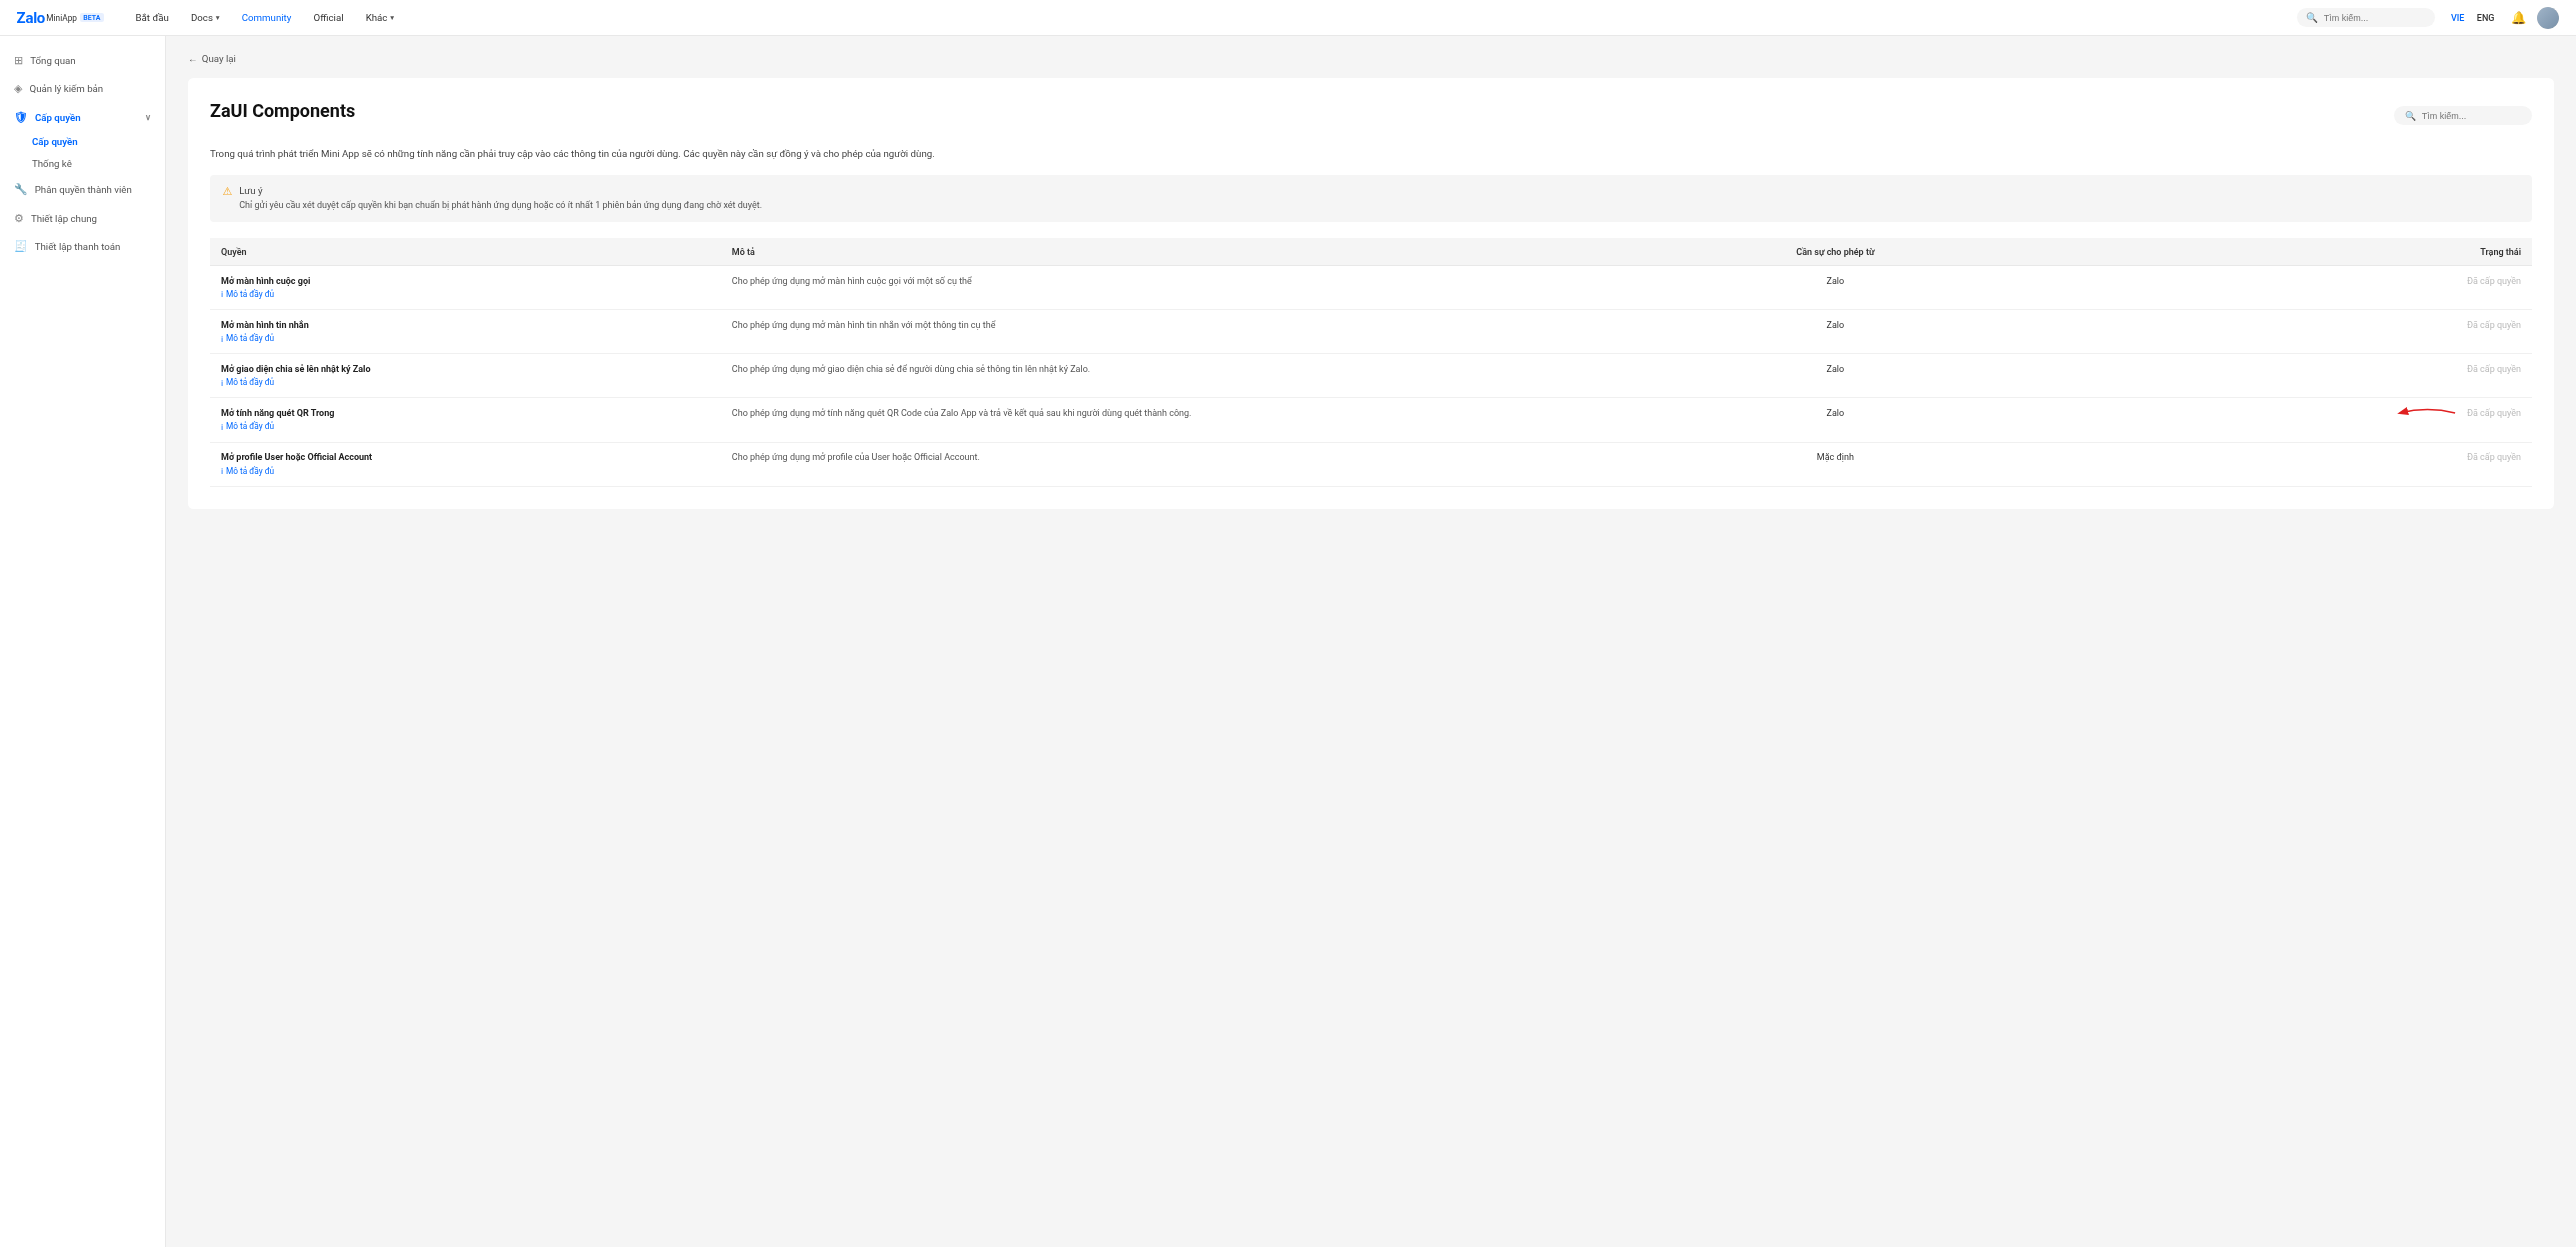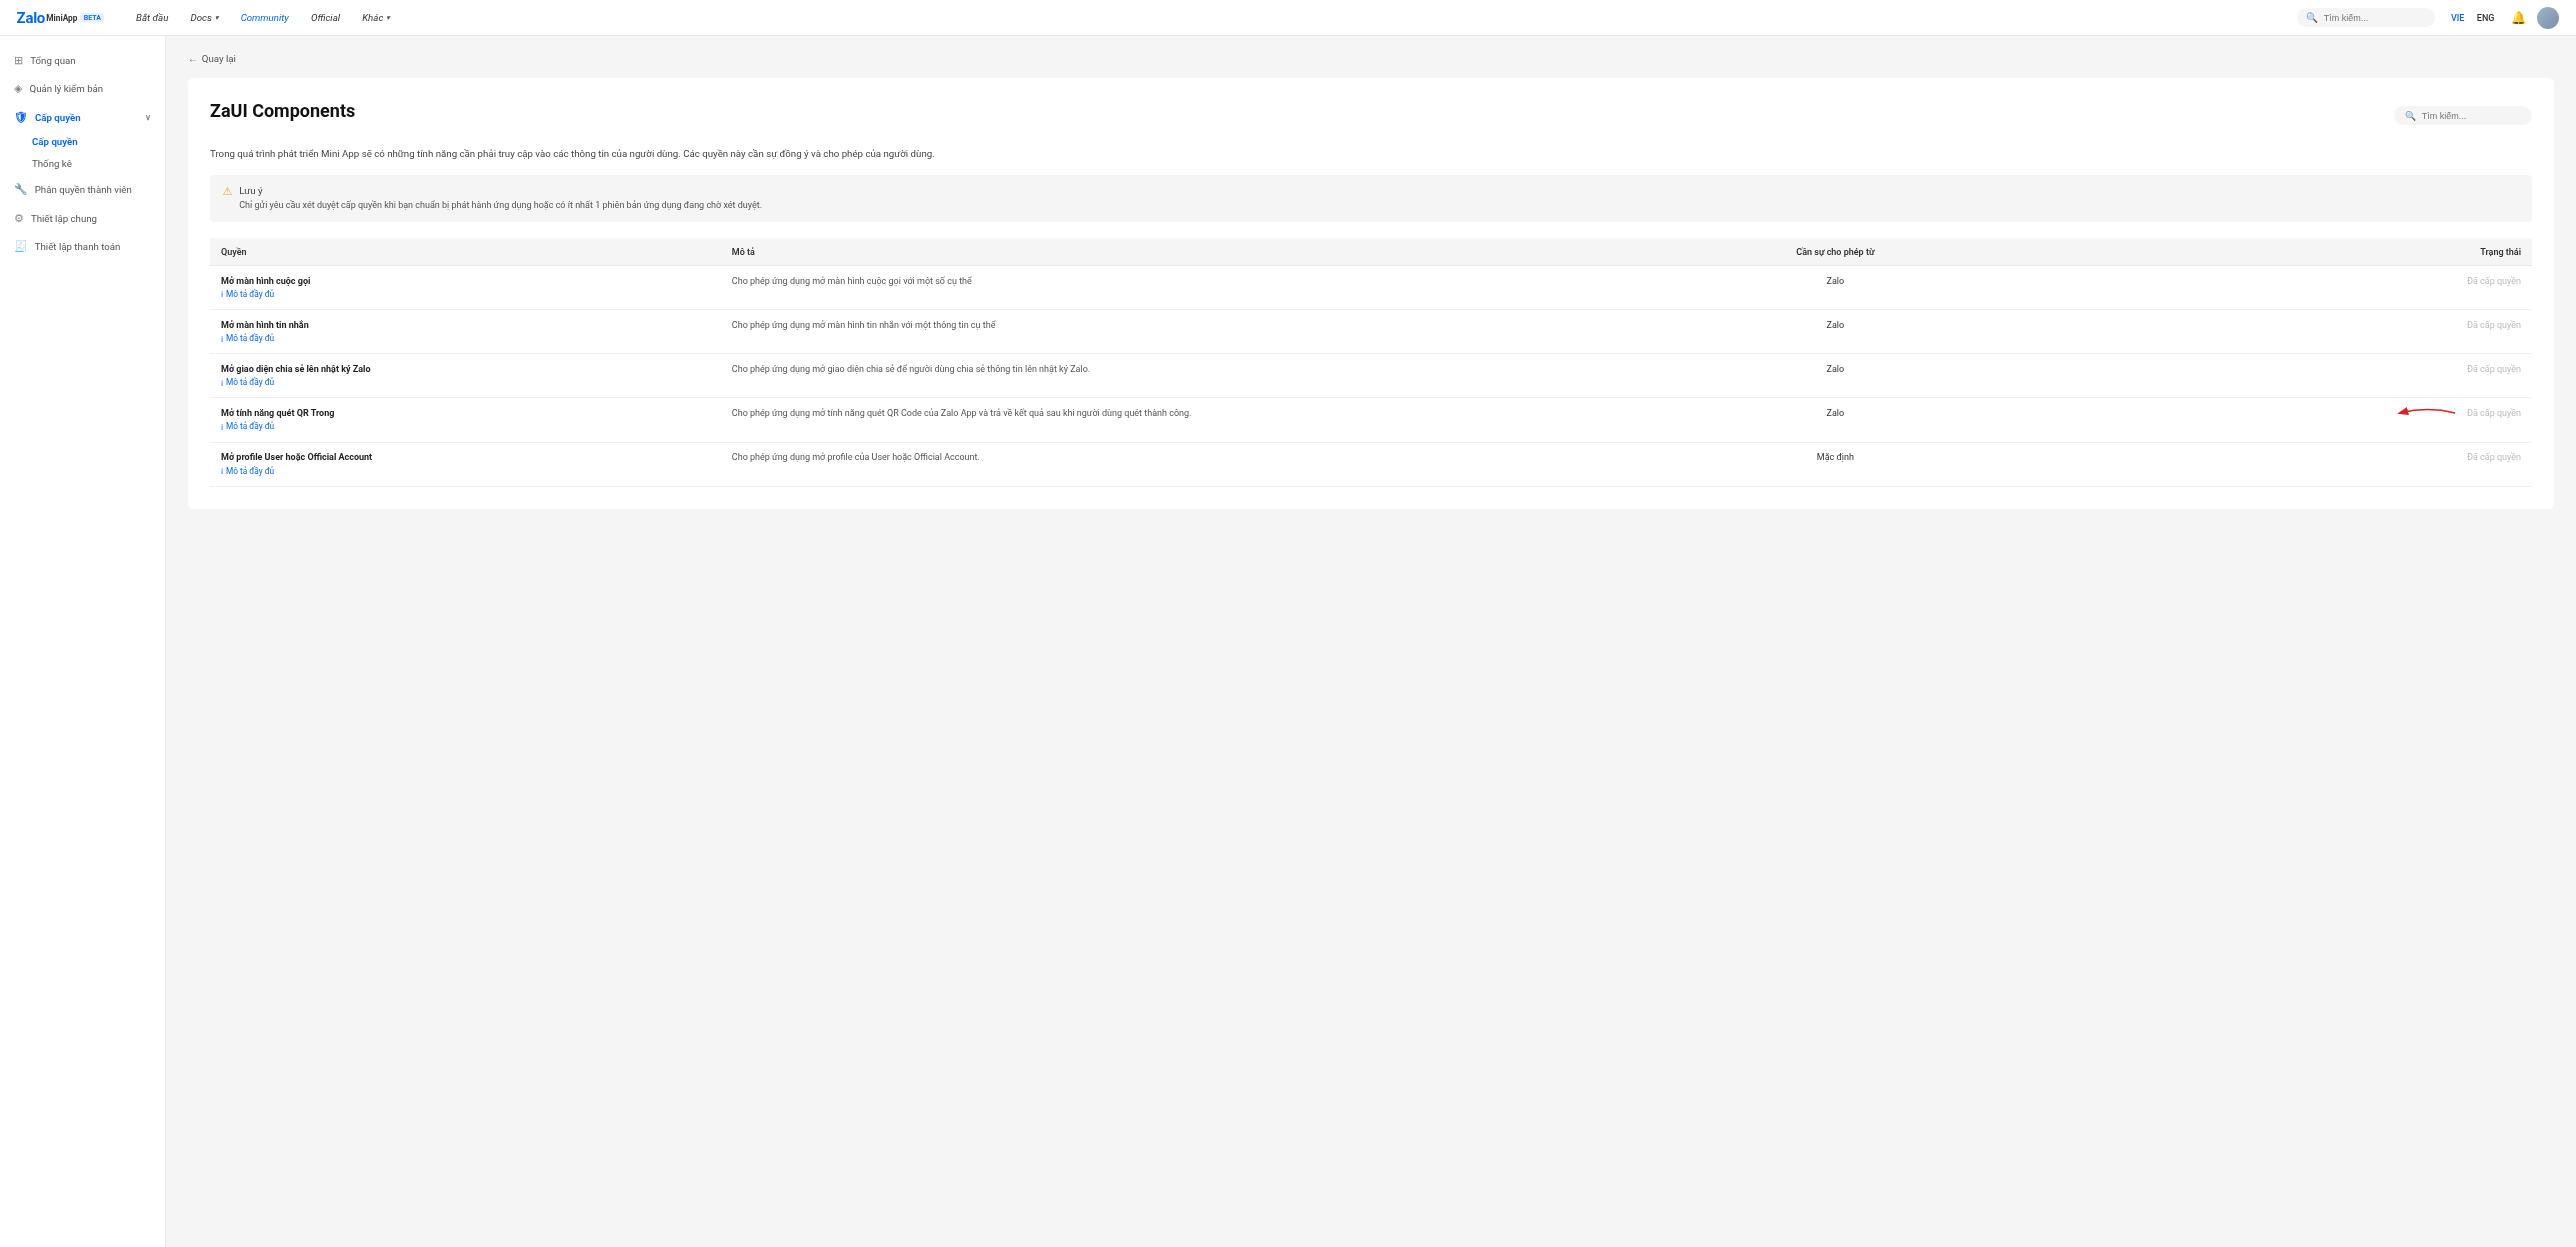--- a/index.html
+++ b/index.html
@@ -6,24 +6,24 @@
     body { font-family: -apple-system, BlinkMacSystemFont, 'Segoe UI', Roboto, sans-serif; font-size: 9.7px; background: #f5f5f5; color: #333; }
 
     
     .top-nav {
       display: flex; align-items: center; background: #fff;
       border-bottom: 0.7px solid #e8e8e8; padding: 0 16.6px; height: 36px;
       position: fixed; top: 0; left: 0; right: 0; z-index: 100;
     }
     .logo-area { display: flex; align-items: center; margin-right: 22px; }
     .logo-zalo { color: #0068ff; font-size: 15px; font-weight: 700; letter-spacing: -0.3px; }
-    .logo-mini { font-size: 8.3px; color: #333; font-weight: 700; margin-left: 1.4px; }
+    .logo-mini { font-size: 8.3px; color: #333; font-weight: 400; margin-left: 1.4px; }
     .logo-beta { background: #e8f0ff; color: #0068ff; font-size: 7px; font-weight: 600; padding: 0.7px 3.5px; border-radius: 2.1px; margin-left: 2.8px; }
     .nav-items { display: flex; align-items: center; gap: 2.8px; flex: 1; }
-    .nav-item { padding: 4.1px 9.7px; color: #333; font-size: 9.7px; cursor: pointer; border-radius: 2.8px; display: flex; align-items: center; gap: 2.8px; font-style: italic; }
+    .nav-item { padding: 4.1px 9.7px; color: #333; font-size: 9.7px; cursor: pointer; border-radius: 2.8px; display: flex; align-items: center; gap: 2.8px; }
     .nav-item.active { color: #0068ff; }
     .nav-right { display: flex; align-items: center; gap: 11px; margin-left: auto; }
     .search-bar { display: flex; align-items: center; background: #f5f5f5; border-radius: 14px; padding: 4.1px 9.7px; gap: 5.5px; width: 138px; }
     .search-bar input { background: none; border: none; outline: none; font-size: 9px; color: #999; width: 97px; }
     .lang-btns { display: flex; gap: 1.4px; }
     .lang-btn { padding: 2.8px 5.5px; font-size: 9px; font-weight: 500; color: #333; cursor: pointer; border-radius: 2.1px; }
     .lang-btn.active { color: #0068ff; }
     .bell-icon { font-size: 12.4px; color: #666; cursor: pointer; }
     .avatar { width: 22px; height: 22px; border-radius: 50%; background: #ccc; overflow: hidden; cursor: pointer; }
     .avatar-img { width: 100%; height: 100%; background: linear-gradient(135deg, #a0b4c8, #7890a8); border-radius: 50%; }

